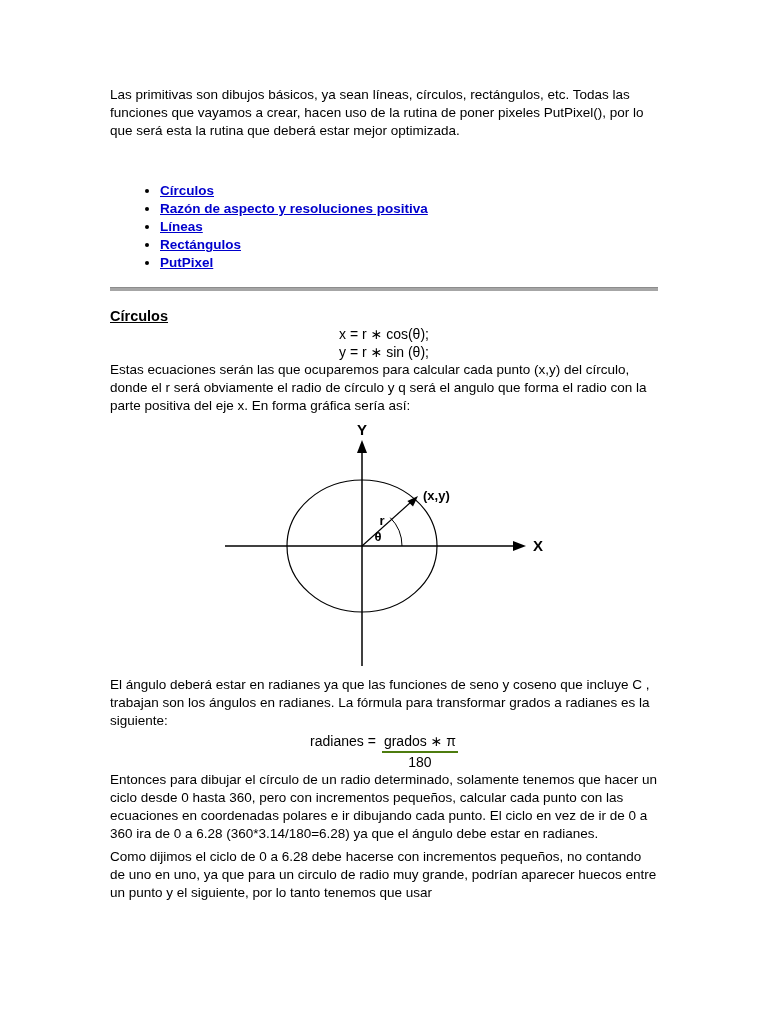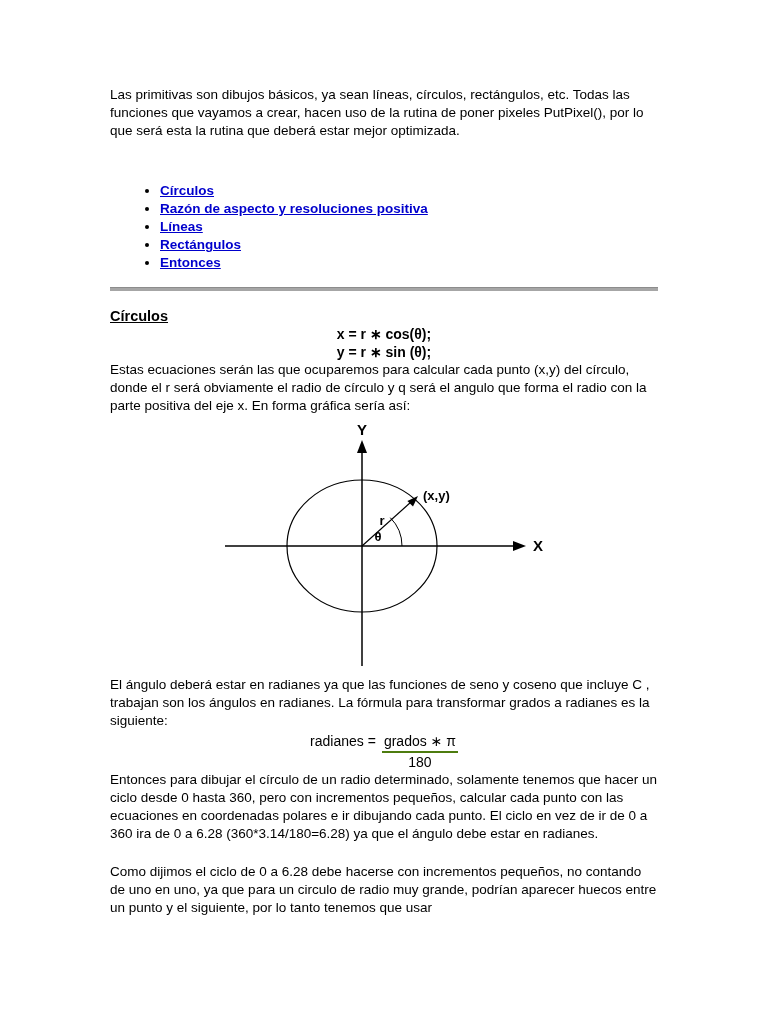--- a/index.html
+++ b/index.html
@@ -10,48 +10,48 @@
     color:#000;
   }
   .page { padding:86px 110px 0 110px; font-size:13.5px; line-height:18px; }
   .para { margin:0; }
   .toc { margin:42px 0 0 50px; list-style:disc; }
   .toc li { line-height:18px; }
   .toc a { color:#0000cc; font-weight:bold; text-decoration:underline; cursor:pointer; }
   .rule { margin-top:15px; height:4px; background:#a6a6a6; border:0; border-top:1px solid #8c8c8c; }
   .section-title { margin-top:16px; font-size:14.5px; font-weight:bold; text-decoration:underline; line-height:18px; }
   .mt-para { margin-top:17px; }
-  .equations { text-align:center; font-weight:bold; font-size:14px; line-height:18px; }
+  .equations { text-align:center; font-weight:normal; font-size:14px; line-height:18px; }
   .figure { margin:6px 0 0 112px; width:336px; }
   .figure svg { display:block; }
   .diag-label { font-family:"Liberation Sans", sans-serif; font-weight:bold; font-size:13px; }
   .diag-axis-label { font-family:"Liberation Sans", sans-serif; font-weight:bold; font-size:15px; }
   .formula {
     display:grid; grid-template-columns:auto auto; justify-content:center;
     column-gap:6px; font-weight:normal; font-size:14px; line-height:18px;
     margin-top:2px;
   }
   .formula .lhs { grid-column:1; grid-row:1; }
   .formula .num { grid-column:2; grid-row:1; border-bottom:2px solid #4d7c0f; text-align:center; padding:0 2px 1px; }
   .formula .den { grid-column:2; grid-row:2; text-align:center; }
-  .mt-small { margin-top:20px; }
+  .mt-small { margin-top:5px; }
 </style>
 </head>
 <body>
 
 <div class="page">
 
   <p class="para">Las primitivas son dibujos básicos, ya sean líneas, círculos, rectángulos, etc. Todas las funciones que vayamos a crear, hacen uso de la rutina de poner pixeles PutPixel(), por lo que será esta la rutina que deberá estar mejor optimizada.</p>
 
   <ul class="toc">
     <li><a>Círculos</a></li>
     <li><a>Razón de aspecto y resoluciones positiva</a></li>
     <li><a>Líneas</a></li>
     <li><a>Rectángulos</a></li>
-    <li><a>Entonces</a></li>
+    <li><a>PutPixel</a></li>
   </ul>
 
   <hr class="rule">
 
   <h2 class="section-title">Círculos</h2>
 
 
   <div class="equations">
     <div>x = r ∗ cos(θ);</div>
     <div>y = r ∗ sin (θ);</div>

